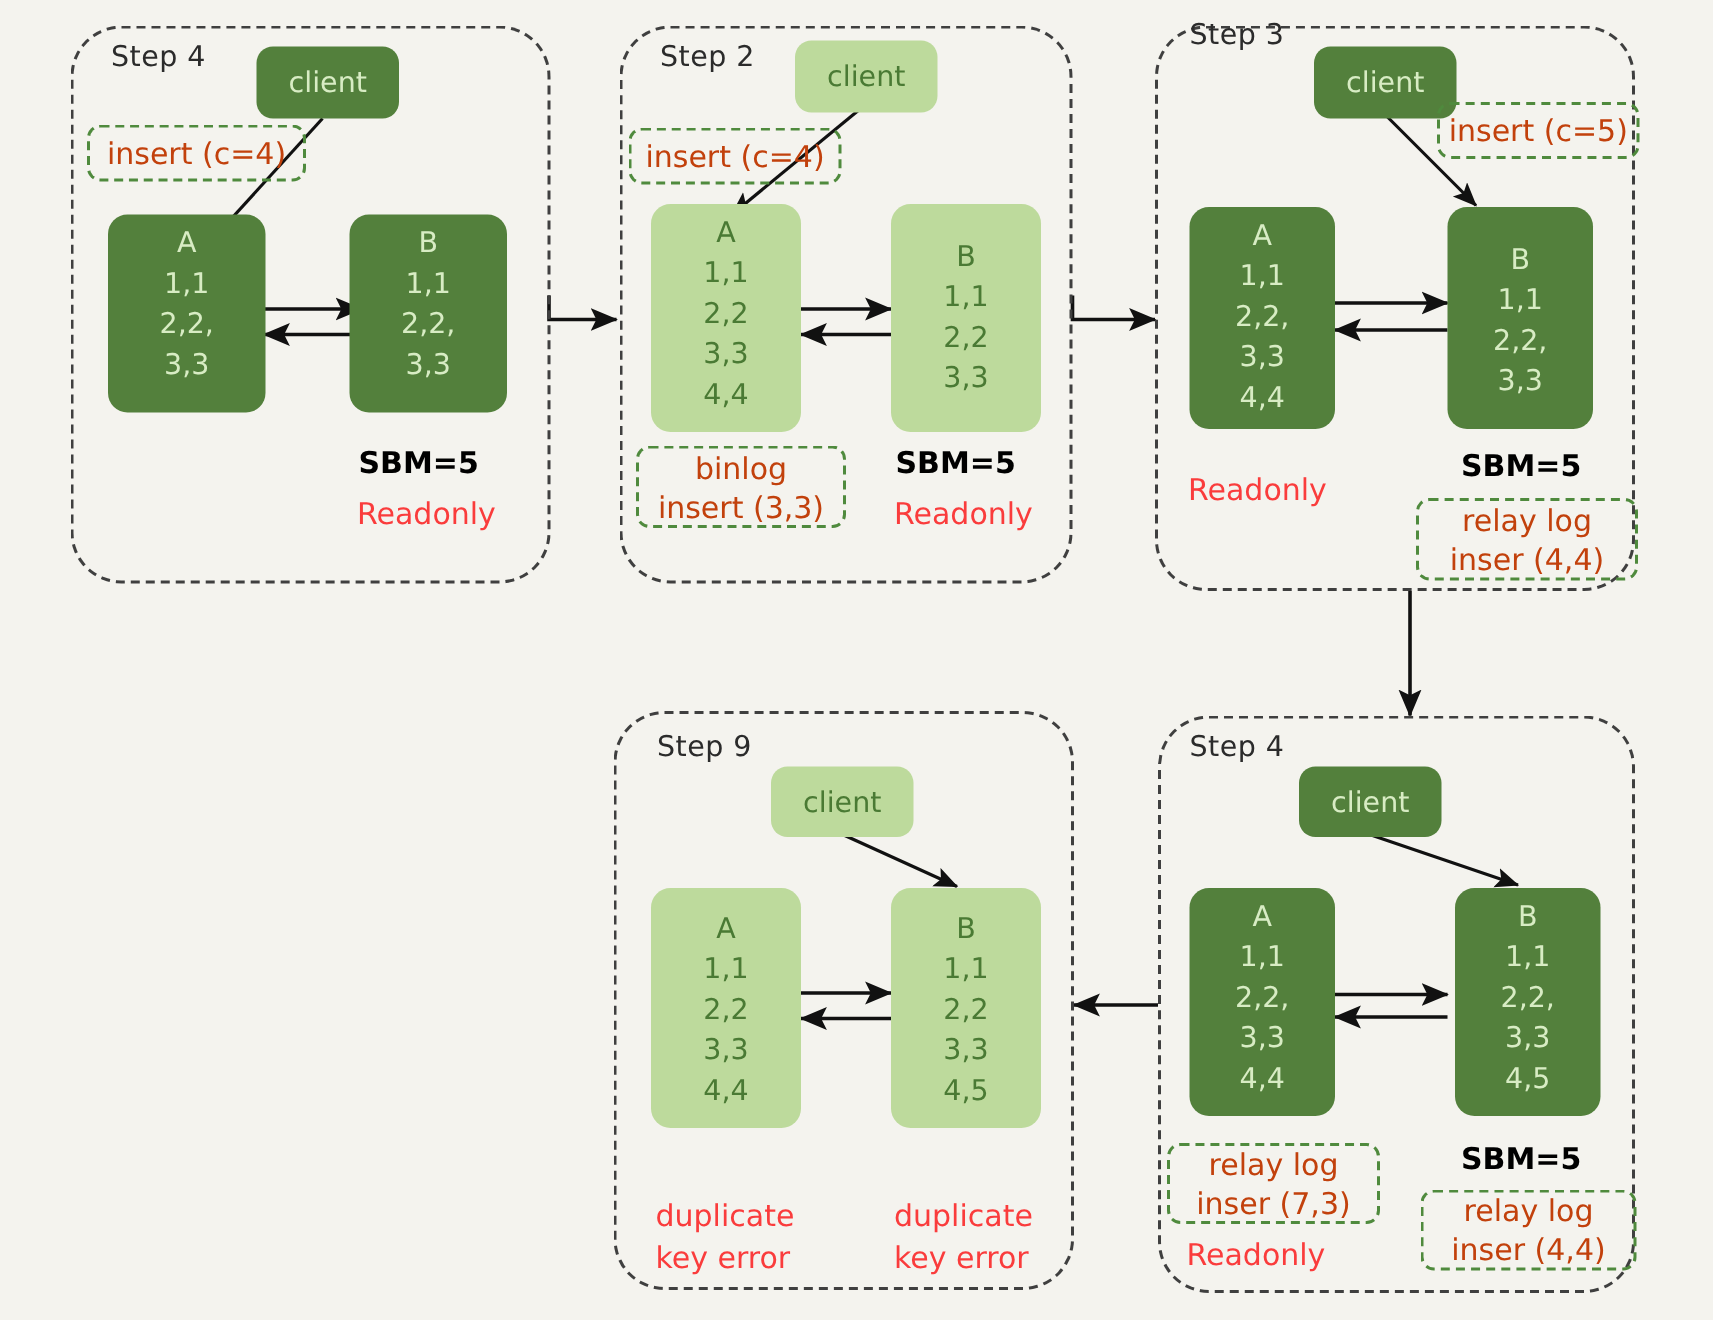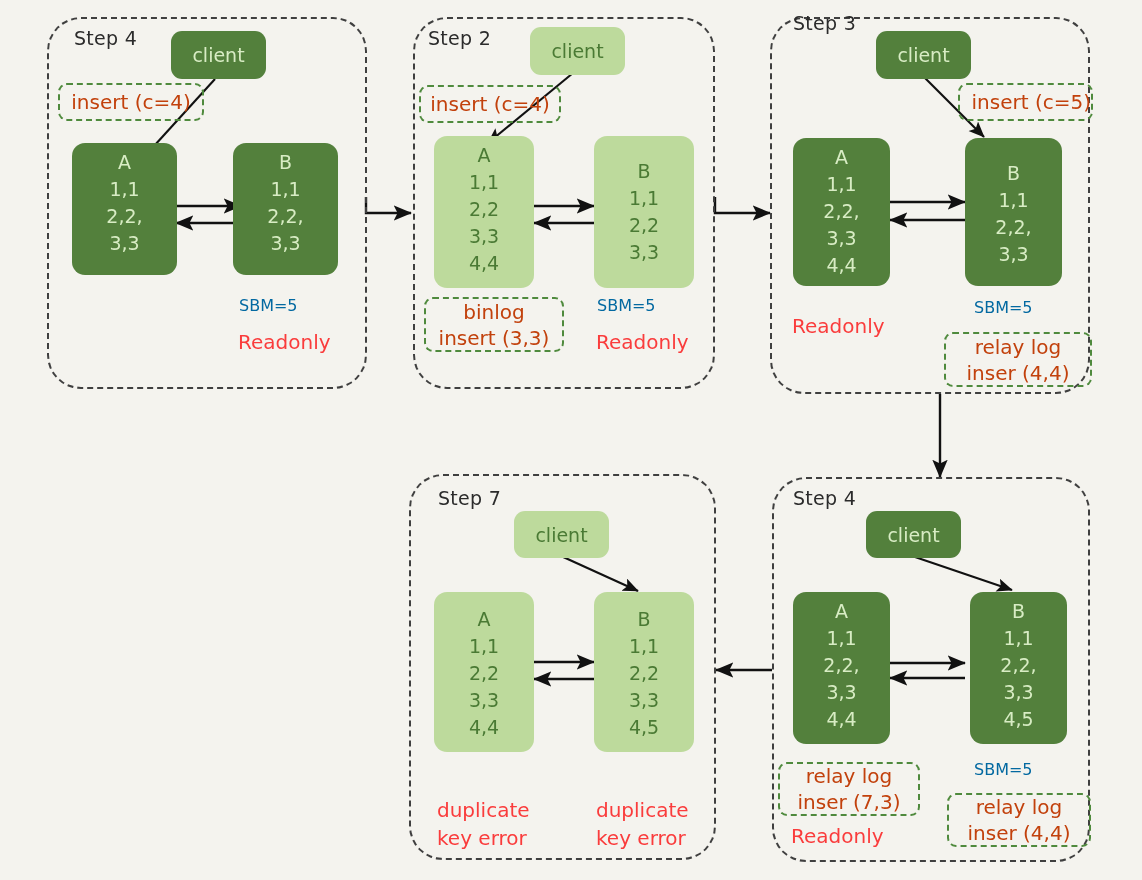--- a/index.html
+++ b/index.html
@@ -84,23 +84,24 @@
     font-family: "DejaVu Sans", sans-serif;
     font-size: 20px;
     color: #c2410c;
     line-height: 1.3;
     white-space: nowrap;
   }
   
   .plain {
     position: absolute;
     font-family: "DejaVu Sans", sans-serif;
-    font-size: 16px;
-    color: #0369a1;
-    white-space: nowrap;
+    font-size: 20px;
+    color: #000000;
+    white-space: nowrap;
+    font-weight: bold;
   }
   .err {
     position: absolute;
     font-family: "DejaVu Sans", sans-serif;
     font-size: 20px;
     color: #fa3c3c;
     white-space: nowrap;
     line-height: 1.35;
     text-align: left;
   }
@@ -201,21 +202,21 @@
   <span class="line">B</span>
   <span class="line">1,1</span>
   <span class="line">2,2,</span>
   <span class="line">3,3</span>
 </div>
 
 <div class="plain" style="left:239px; top:296px;">SBM=5</div>
 <div class="err" style="left:238px; top:329px;">Readonly</div>
 
 <div class="panel" style="left:413px; top:17px; width:302px; height:372px;"></div>
-<div class="panel-title" style="left:428px; top:27px;">Step 2</div>
+<div class="panel-title" style="left:440px; top:27px;">Step 2</div>
 
 <div class="client light" style="left:530px; top:27px; width:95px; height:48px;">
   <span>client</span>
 </div>
 
 <div class="note" style="left:419px; top:85px; width:142px; height:38px;">
   <span class="nline">insert (c=4)</span>
 </div>
 
 <div class="node light" style="left:434px; top:136px; width:100px; height:152px;">
@@ -241,21 +242,21 @@
 <div class="plain" style="left:597px; top:296px;">SBM=5</div>
 <div class="err" style="left:596px; top:329px;">Readonly</div>
 
 <div class="panel" style="left:770px; top:17px; width:320px; height:377px;"></div>
 <div class="panel-title" style="left:793px; top:12px;">Step 3</div>
 
 <div class="client dark" style="left:876px; top:31px; width:95px; height:48px;">
   <span>client</span>
 </div>
 
-<div class="note" style="left:958px; top:83px; width:135px; height:38px;align-items:flex-end;">
+<div class="note" style="left:958px; top:68px; width:135px; height:38px;">
   <span class="nline">insert (c=5)</span>
 </div>
 
 <div class="node dark" style="left:793px; top:138px; width:97px; height:148px;">
   <span class="line">A</span>
   <span class="line">1,1</span>
   <span class="line">2,2,</span>
   <span class="line">3,3</span>
   <span class="line">4,4</span>
 </div>
@@ -306,21 +307,21 @@
 <div class="err" style="left:791px; top:823px;">Readonly</div>
 
 <div class="plain" style="left:974px; top:760px;">SBM=5</div>
 
 <div class="note" style="left:947px; top:793px; width:144px; height:54px;">
   <span class="nline">relay log</span>
   <span class="nline">inser (4,4)</span>
 </div>
 
 <div class="panel" style="left:409px; top:474px; width:307px; height:386px;"></div>
-<div class="panel-title" style="left:438px; top:487px;">Step 7</div>
+<div class="panel-title" style="left:438px; top:487px;">Step 9</div>
 
 <div class="client light" style="left:514px; top:511px; width:95px; height:47px;">
   <span>client</span>
 </div>
 
 <div class="node light" style="left:434px; top:592px; width:100px; height:160px; padding-top:14px;">
   <span class="line">A</span>
   <span class="line">1,1</span>
   <span class="line">2,2</span>
   <span class="line">3,3</span>

